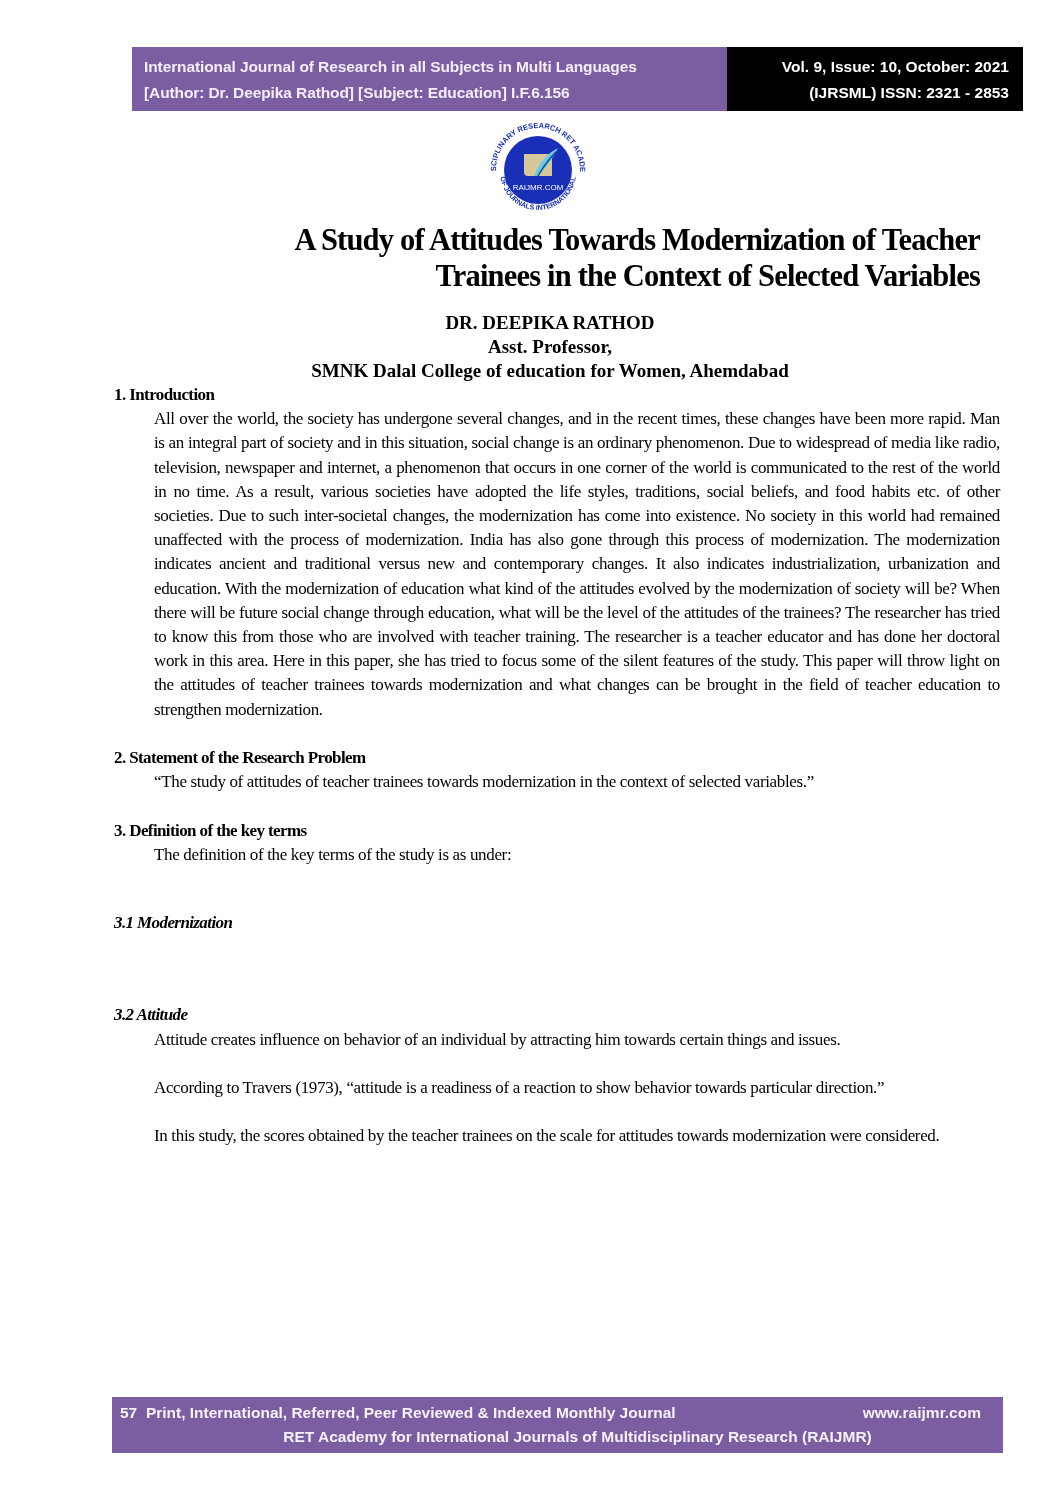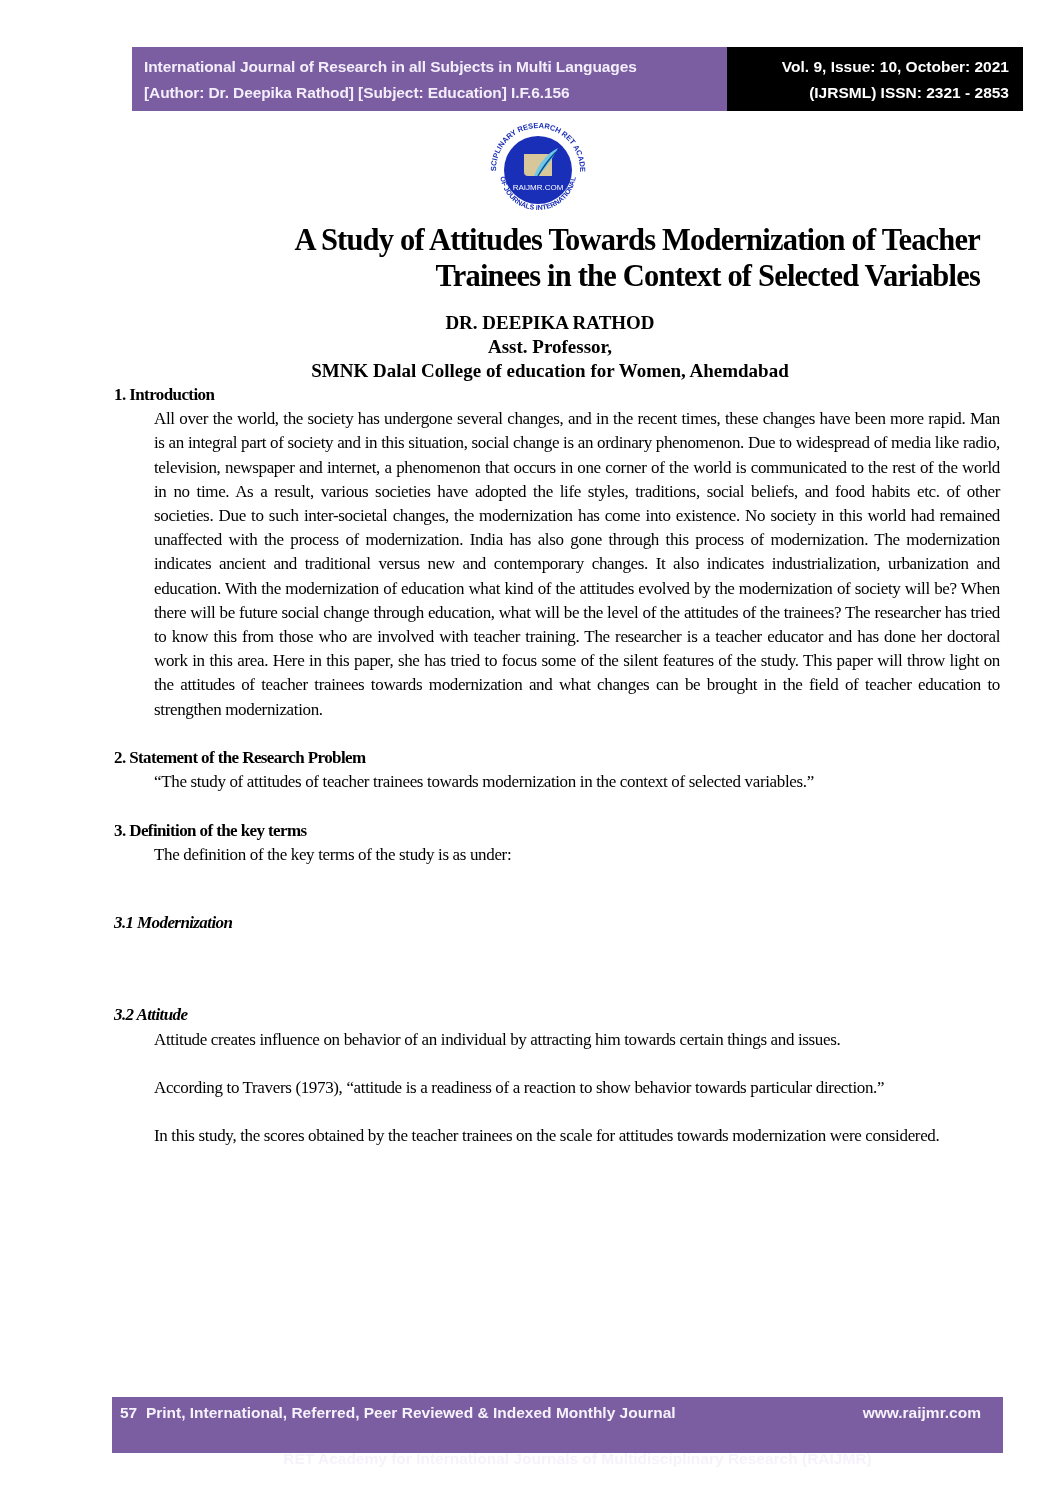--- a/index.html
+++ b/index.html
@@ -16,21 +16,21 @@
     .author-block { position: absolute; left: 100px; top: 311px; width: 900px; text-align: center; font-size: 19px; line-height: 24px; font-weight: bold; }
 
     .content { position: absolute; left: 114px; top: 383px; width: 886px; font-size: 17px; line-height: 24.2px; letter-spacing: -0.35px; }
     .content p { text-align: justify; margin-left: 40px; }
     .content .h { font-weight: bold; letter-spacing: -0.6px; }
     .content .hi { font-weight: bold; font-style: italic; letter-spacing: -0.6px; margin-top: 44px; }
     .gap { height: 24.2px; }
 
     .footer-bar { position: absolute; left: 112px; top: 1397px; width: 891px; height: 56px; background: #7b5ea1; color: #f6f2fb; font-family: "Liberation Sans", sans-serif; font-weight: bold; font-size: 15.5px; line-height: 24px; padding-top: 4px; }
     .footer-row1 { display: flex; justify-content: space-between; padding: 0 22px 0 8px; }
-    .footer-row2 { text-align: center; padding-left: 40px; margin-top: 22px; }
+    .footer-row2 { text-align: center; padding-left: 40px; }
   </style>
 </head>
 <body>
 
 <div class="header-bar">
   <div class="header-left">
     <div>International Journal of Research in all Subjects in Multi Languages</div>
     <div>[Author: Dr. Deepika Rathod] [Subject: Education] I.F.6.156</div>
   </div>
   <div class="header-right">

